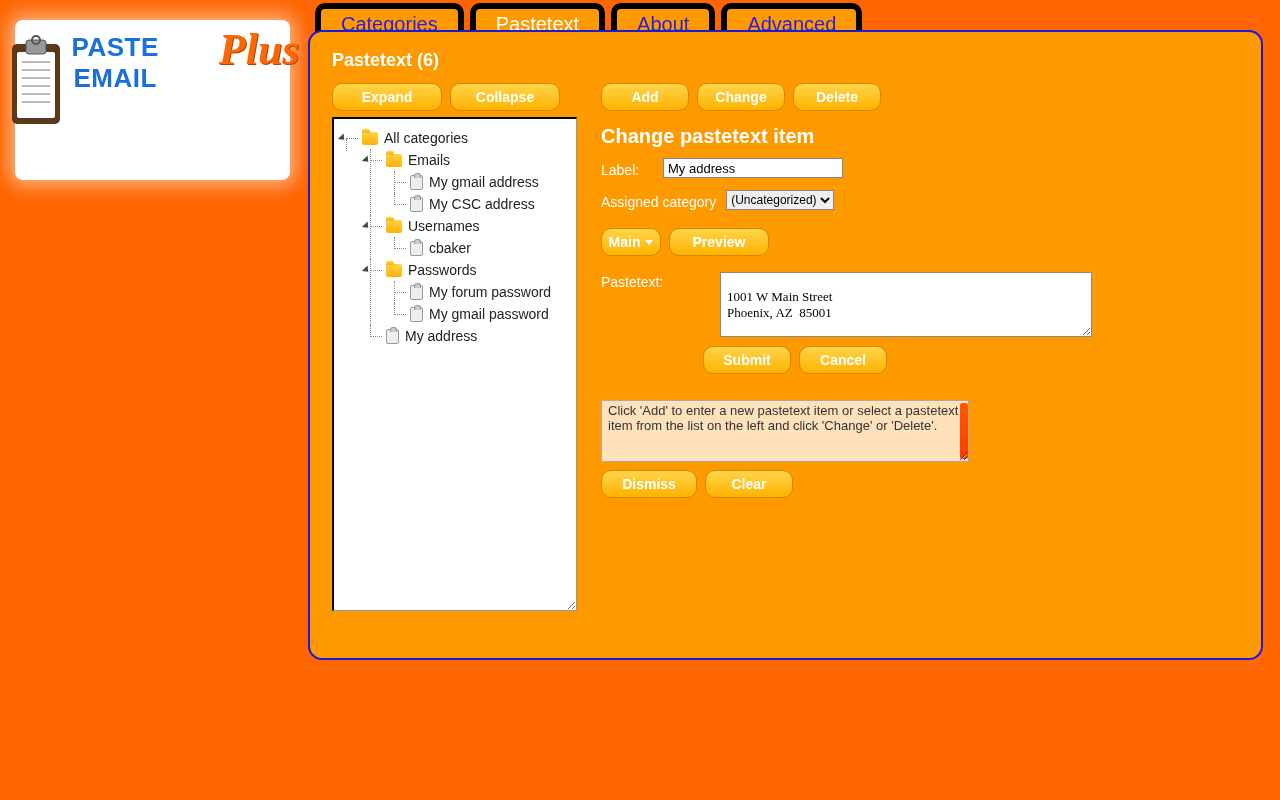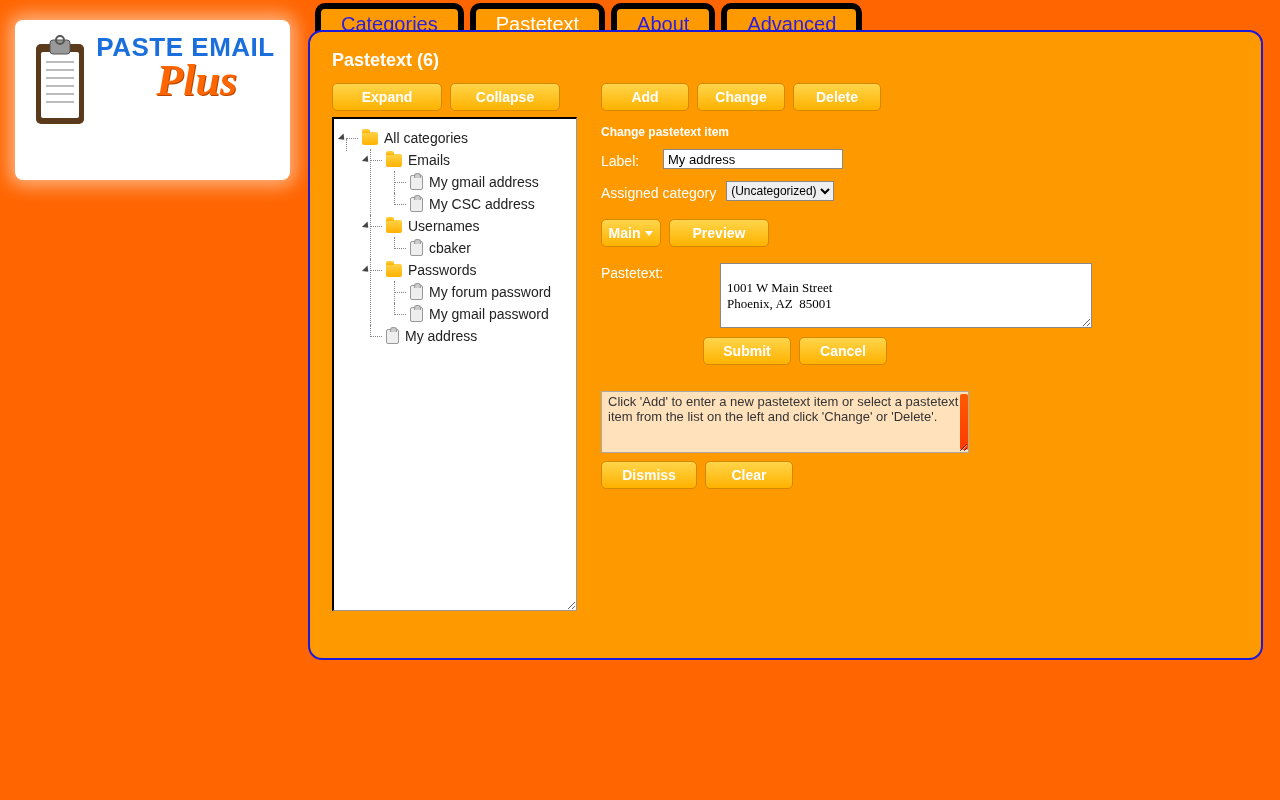--- a/index.html
+++ b/index.html
@@ -18,21 +18,21 @@
   width: 275px;
   height: 160px;
   background: #fff;
   border-radius: 8px;
   box-shadow: 0 0 18px 6px rgba(255,255,255,0.5);
   text-align: center;
   padding: 12px 10px 8px 10px;
 }
 .logo-row { display:flex; align-items:flex-start; justify-content:center; gap:6px;}
 .clipboard-svg { width:60px; height:100px; flex:0 0 auto;}
-.logo-texts { display:flex; flex-direction:column; align-items:flex-start; }
+.logo-texts { display:flex; flex-direction:row; align-items:flex-start; }
 .logo-title {
   font-family: "Arial Black", Impact, sans-serif;
   font-weight: 900;
   color: #1a6fdd;
   font-size: 26px;
   letter-spacing: 0.5px;
   text-transform: uppercase;
 }
 .logo-plus {
   font-family: Georgia, "Times New Roman", serif;
@@ -88,21 +88,21 @@
   font-size: 18px;
   margin-bottom: 12px;
 }
 .btn {
   display:inline-flex;
   align-items:center;
   justify-content:center;
   gap:5px;
   background: linear-gradient(#ffd54a, #ffb200);
   border: 1px solid #d28800;
-  border-radius: 5px;
+  border-radius: 10px;
   color: #fff;
   font-weight: bold;
   font-size: 14px;
   padding: 4px 0;
   cursor: pointer;
   min-width: 88px;
   height: 28px;
 }
 .btn-row { display:flex; gap:8px; }
 .content-row { display:flex; gap:24px; }
@@ -142,21 +142,21 @@
   border-radius:2px; position:relative; margin-right:2px; display:inline-block;
 }
 .folder::before{content:"";position:absolute;left:0;top:-3px;width:8px;height:4px;background:linear-gradient(#ffd24a,#ffb200);border-radius:2px 2px 0 0;}
 .clip {
   width:13px; height:15px; background:#eee; border:1px solid #999; border-radius:2px;
   position:relative; margin-right:2px; display:inline-block;
 }
 .clip::before{content:"";position:absolute;left:3px;top:-3px;width:5px;height:4px;border:1px solid #999;border-bottom:none;border-radius:3px 3px 0 0;background:#ccc;}
 .node-label { cursor:pointer; }
 .right-pane { flex:1; color:#fff; }
-.section-title { font-weight:bold; font-size:12px; margin: 14px 0 10px 0; color:#fff;}
+.section-title { font-weight:bold; font-size:20px; margin: 14px 0 10px 0; color:#fff;}
 .form-row { display:flex; align-items:flex-end; gap:10px; margin-bottom:12px; font-size:14px;}
 .form-row label { min-width: 52px; color:#fff; padding-top:2px;}
 .wide-label { min-width: 132px;}
 input[type=text] {
   font-size:13px; padding:1px 4px; height:20px; width:180px;
   border:1px solid #888; background:#fff; color:#000;
 }
 select { font-size:12px; height:20px; border:1px solid #888; background:#efefef;}
 textarea {
   font-family: Liberation Serif, serif;

